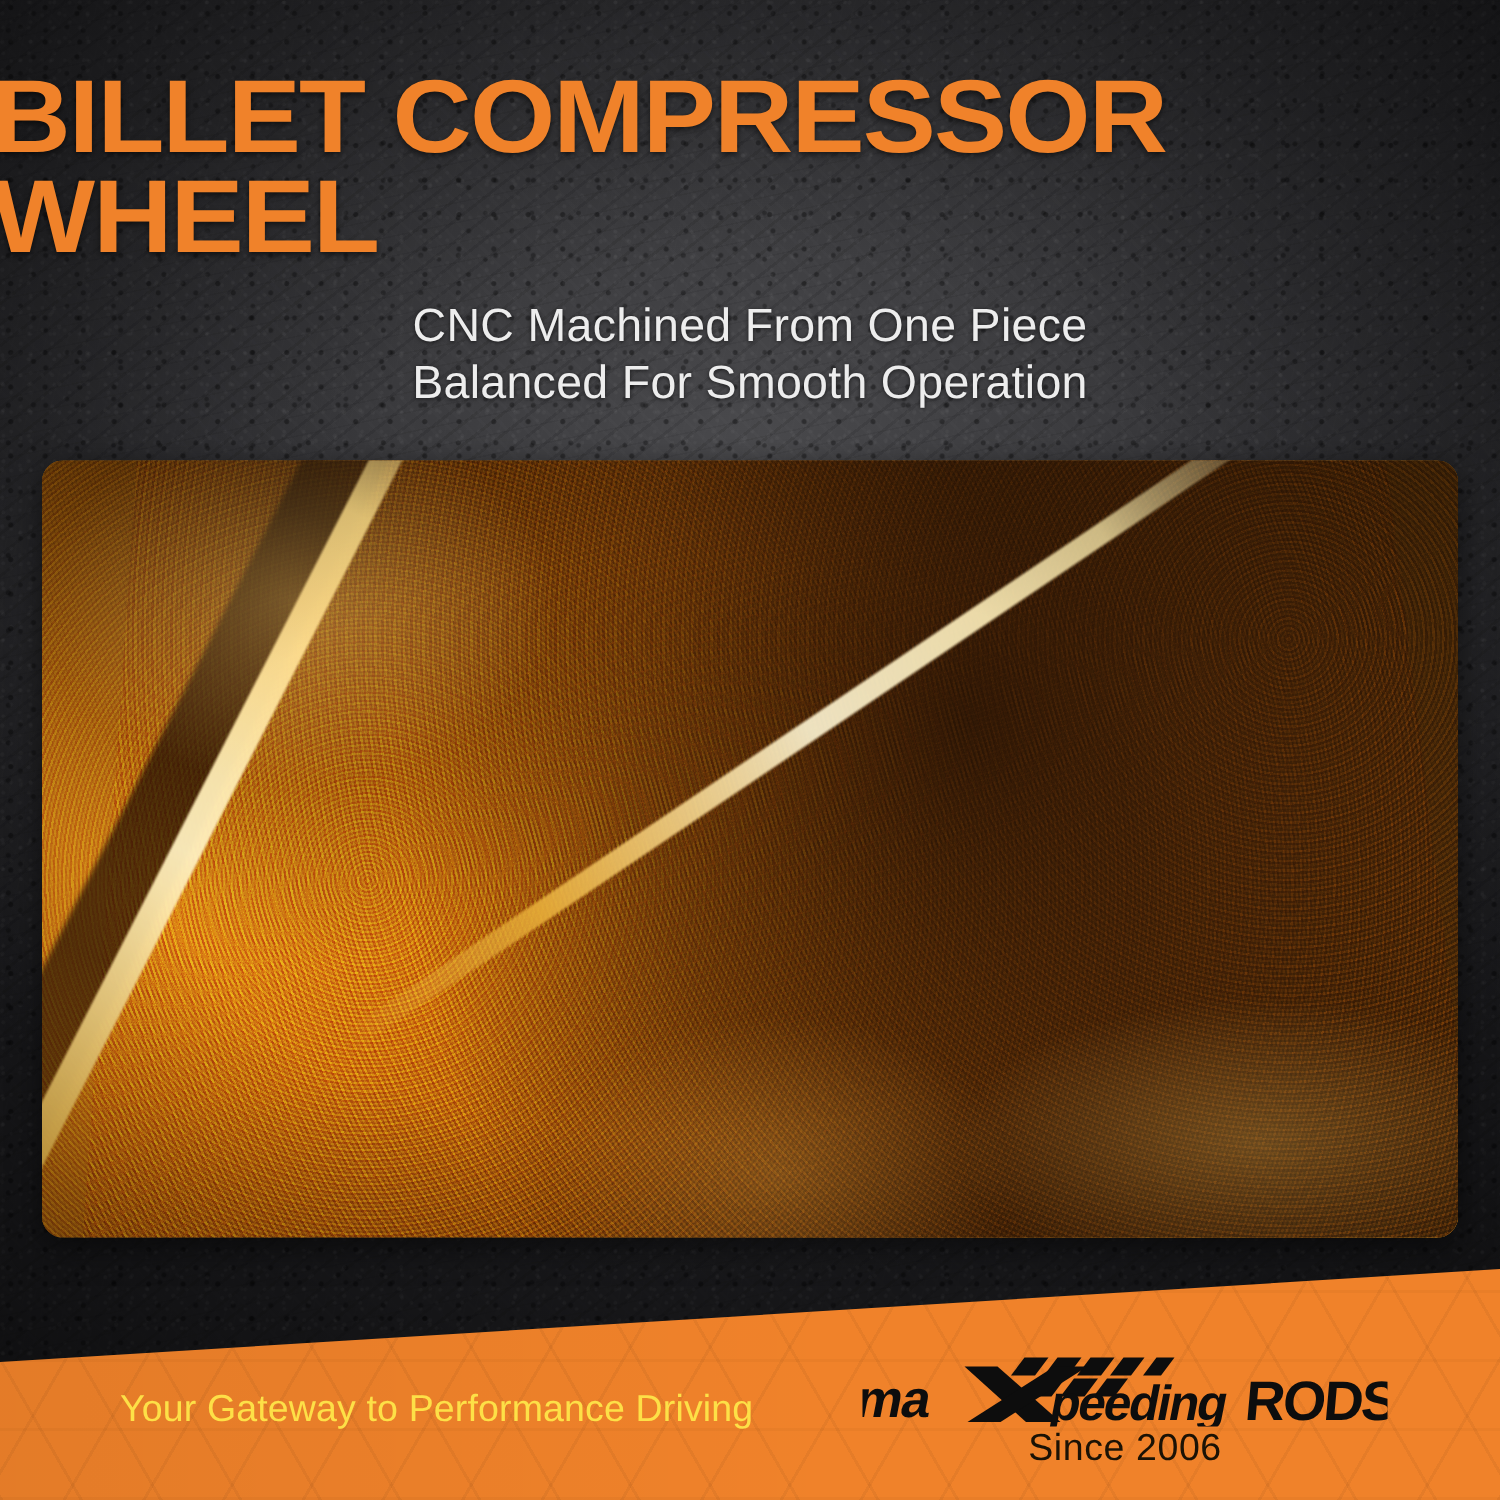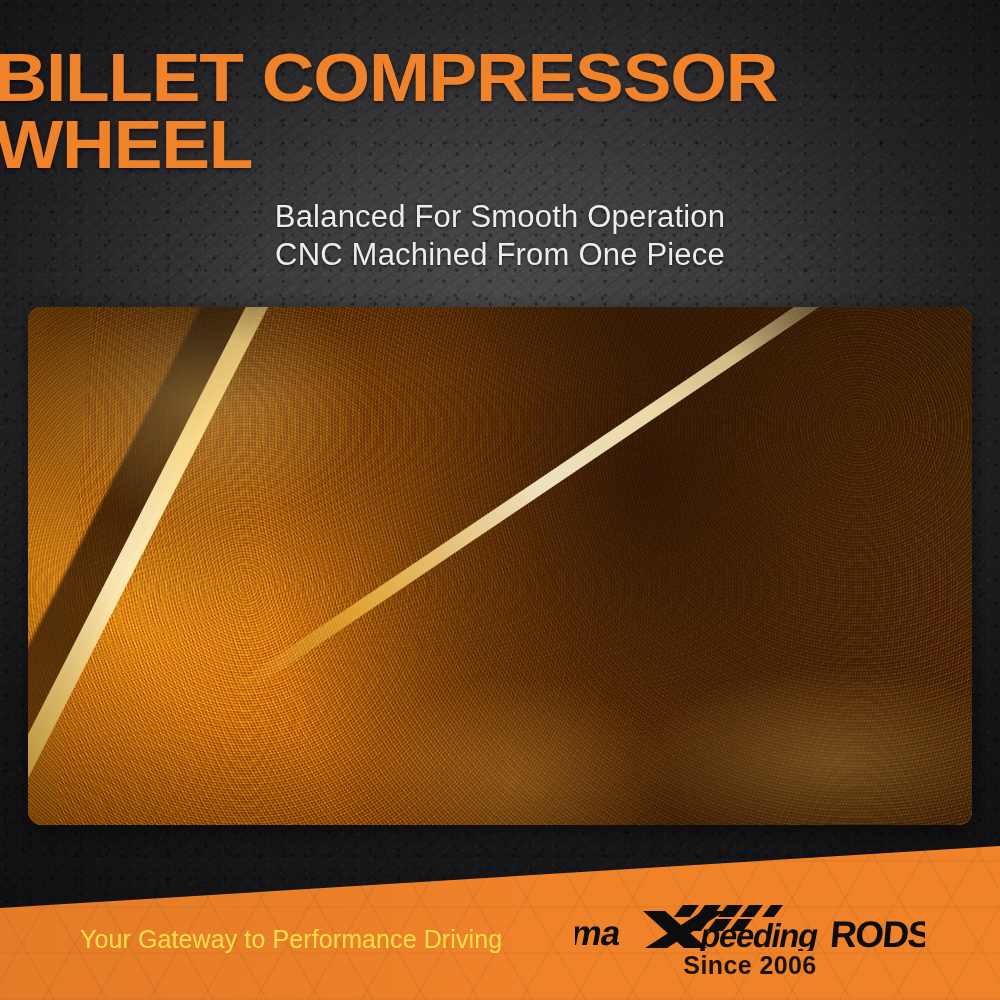--- a/index.html
+++ b/index.html
@@ -253,21 +253,21 @@
     width:350px; height:48px;
   }
   .logo-sub {
     position:absolute;
     left:0; top:48px;
     width:350px;
     text-align:center;
     color:#1b1205;
     font-family:"Liberation Sans", sans-serif;
     font-size:25px;
-    font-weight:700;
+    font-weight:400;
     letter-spacing:.4px;
   }
 
   
   [data-interactable="true"] { cursor:pointer; }
 </style>
 </head>
 <body>
 
 <div id="banner" data-interactable="false">
@@ -277,22 +277,22 @@
     <div class="backdrop-leather" data-interactable="false"></div>
     <div class="backdrop-vignette" data-interactable="false"></div>
   </div>
 
   <div class="headline-zone" data-interactable="false">
     <div class="headline" data-interactable="false">BILLET COMPRESSOR</div>
     <div class="headline-2" data-interactable="false">WHEEL</div>
   </div>
 
   <div class="subtitle-zone" data-interactable="false">
+    <div class="subtitle-line" data-interactable="false">CNC Machined From One Piece</div>
     <div class="subtitle-line" data-interactable="false">Balanced For Smooth Operation</div>
-    <div class="subtitle-line" data-interactable="false">CNC Machined From One Piece</div>
   </div>
 
   <div class="photo-frame" data-interactable="false">
     <div class="photo-base" data-interactable="false"></div>
     <div class="grooves-left" data-interactable="false"></div>
     <div class="grooves-right" data-interactable="false"></div>
     <div class="photo-shadowband" data-interactable="false"></div>
     <div class="knurl" data-interactable="false"></div>
     <div class="blade-dark-gap" data-interactable="false"></div>
     <div class="blade-edge" data-interactable="false"></div>

